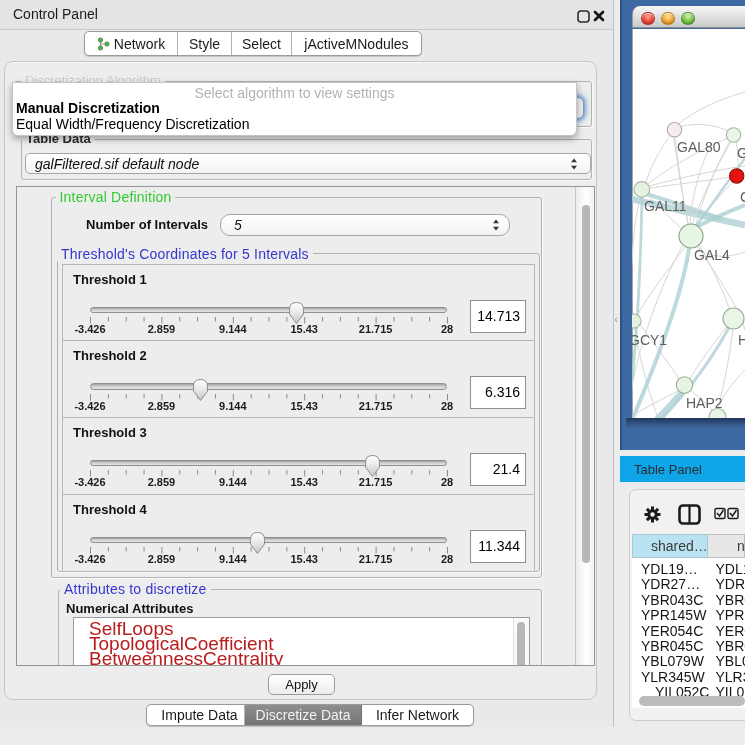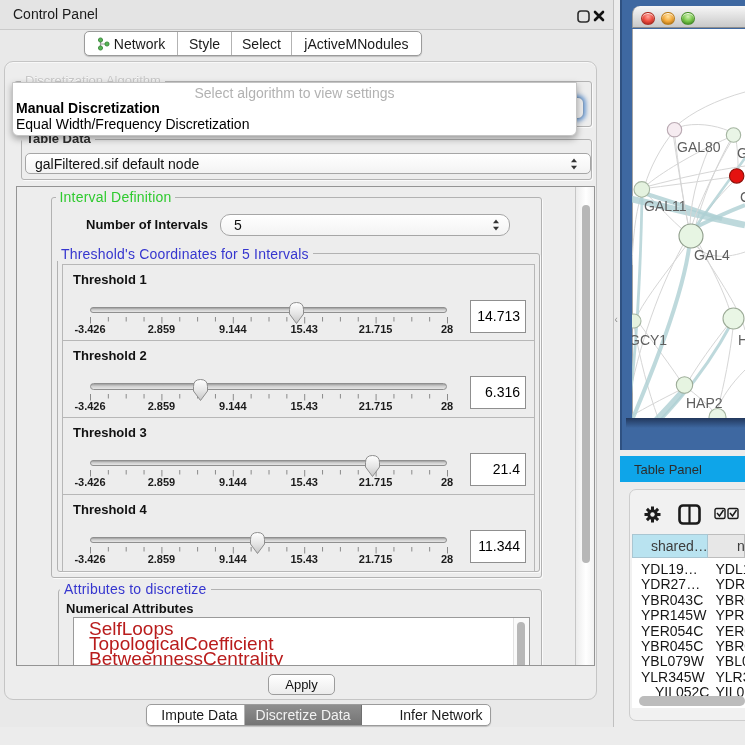--- a/index.html
+++ b/index.html
@@ -28,21 +28,21 @@
         box-shadow:inset 0 0 0 0 #fff, 1px 1px 0 rgba(255,255,255,0.7);}
   .tlab{position:absolute;font-size:13px;font-weight:bold;color:#2f2f2f;background:#ededed;
         padding:0 4px;line-height:13px;}
   .green{color:#2fca2f;}
   .blue{color:#3636cf;}
   .tlab.green,.tlab.blue{font-size:14px;font-weight:normal;letter-spacing:0.2px;line-height:14px;}
   .tlab.dis{font-size:13px;font-weight:normal;color:#c8c8c8;text-shadow:0 1px 0 rgba(255,255,255,0.95);}
   
   .combo{position:absolute;background:linear-gradient(#ffffff,#f3f3f3);border:1px solid #a6a6a6;
          box-sizing:border-box;font-size:14px;color:#111;}
-  .combo .ctext{position:absolute;left:9px;top:50%;transform:translateY(-50%);}
+  .combo .ctext{position:absolute;left:9px;top:50%;transform:translateY(-50%);font-style:italic;}
   .stepper{position:absolute;top:50%;transform:translateY(-50%);width:8px;height:12px;}
   
   #scrollpane{left:16px;top:186px;width:579px;height:480px;border:1px solid #949494;
       background:#ededed;box-sizing:border-box;overflow:hidden;}
   .thr{position:absolute;left:45px;width:473px;height:78px;border:1px solid #b7b7b7;
        background:#ededed;box-sizing:border-box;padding-left:44px;}
   .thr .tl{position:absolute;left:10px;top:7px;font-size:13px;font-weight:bold;color:#111;}
   .track{position:absolute;left:27px;top:42px;width:357px;height:6.5px;background:linear-gradient(#9e9e9e,#cfcfcf 45%,#e5e5e5);
          border:1px solid #8f8f8f;border-radius:4px;box-sizing:border-box;}
   .tickline{position:absolute;left:27px;top:52.5px;}
@@ -331,21 +331,21 @@
 
     <div class="abs" style="right:0;top:0;bottom:0;width:18px;background:linear-gradient(90deg,#ececec,#ffffff 55%,#f2f2f2);border-left:1px solid #c6c6c6;"></div>
     <div class="sbthumb" style="right:3.7px;top:18px;width:8.3px;height:358px;"></div>
   </div>
 
   <div class="btn" style="left:268px;top:674px;width:67px;height:21px;line-height:19px;">Apply</div>
 
   <div id="bottabs" class="seg abs">
     <div class="s" style="width:98px;padding-left:8px;">Impute Data</div>
     <div class="s sel" style="width:117px;">Discretize Data</div>
-    <div class="s" style="width:98px;margin-left:30px;">Infer Network</div>
+    <div class="s" style="width:111px;">Infer Network</div>
   </div>
 
   <div class="abs" style="left:614.5px;top:314px;font-size:10px;color:#8f8f8f;">‹</div>
 
   <div id="bluewin" class="abs"></div>
   <div id="canvas" class="abs"></div>
   <div id="winshadow" class="abs"></div>
   <svg class="abs" style="left:632px;top:28px;" width="113" height="390" viewBox="632 28 113 390">
       <path d="M745,92 C716,100 692,112 676,126" fill="none" stroke="#d6d6d6" stroke-width="1"></path>
     <path d="M674,131 C660,148 650,168 645,185" fill="none" stroke="#d6d6d6" stroke-width="1"></path>

